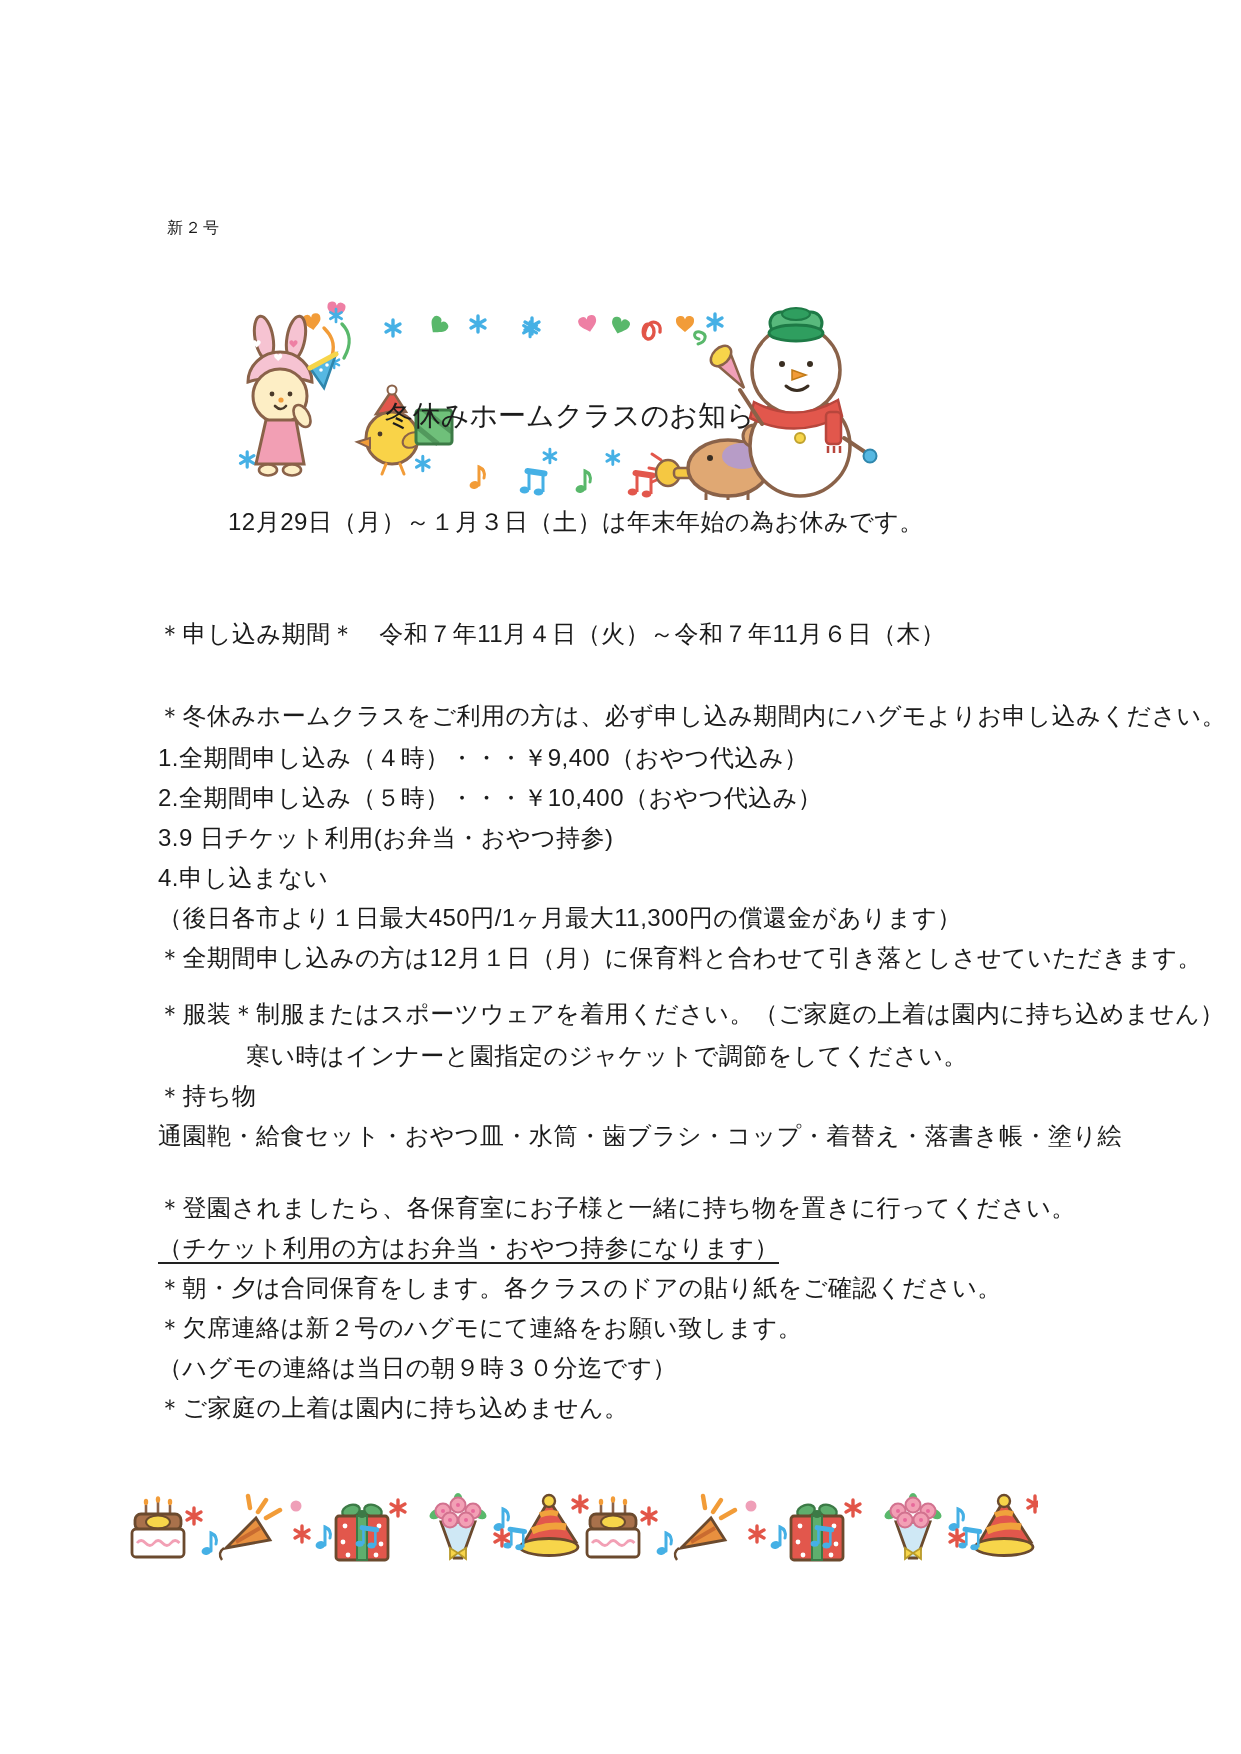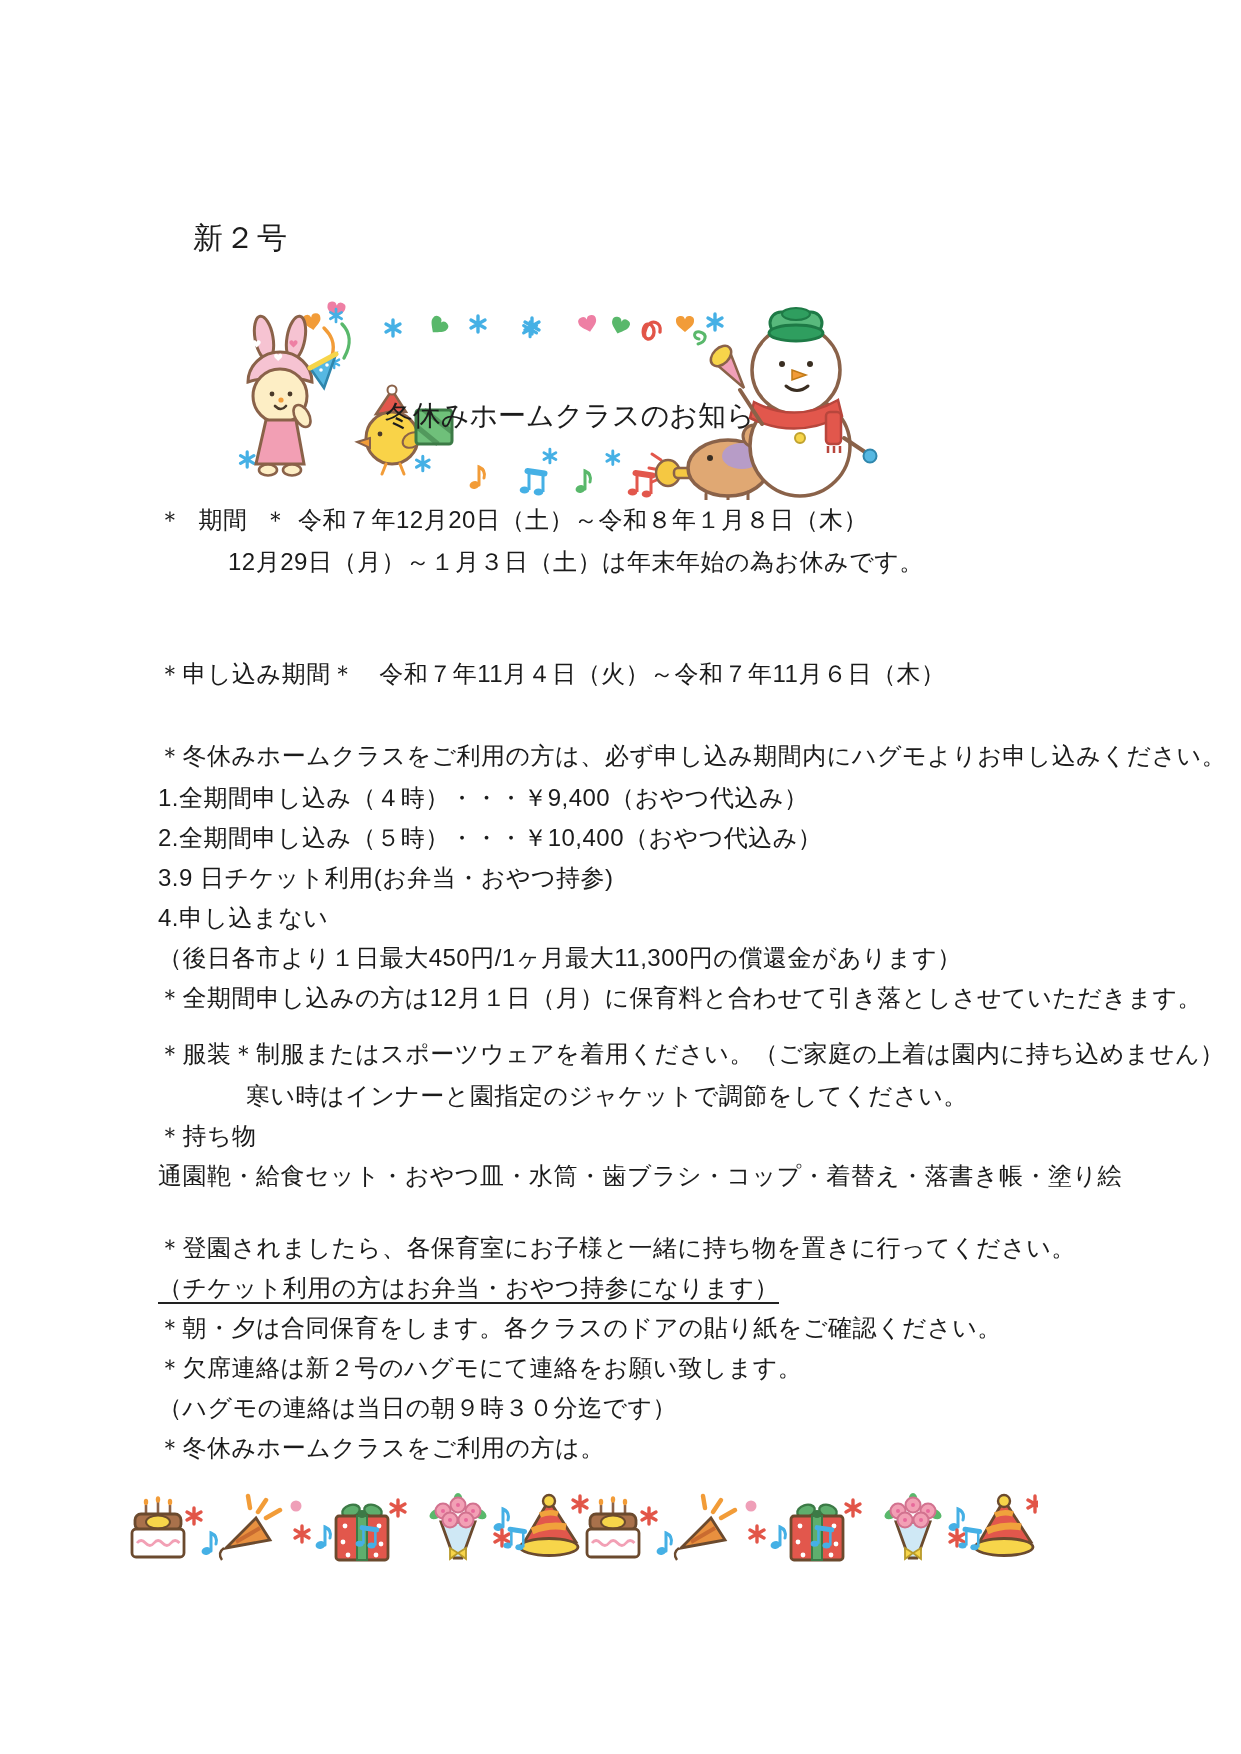--- a/index.html
+++ b/index.html
@@ -1,18 +1,18 @@
 <!DOCTYPE html>
 <html lang="ja"><head>
 <meta charset="utf-8">
 <style>
   html,body{margin:0;padding:0;background:#fff;}
   .page{position:relative;width:1241px;height:1754px;background:#ffffff;
         font-family:"Liberation Sans","DejaVu Sans",sans-serif;color:#1b1b1b;overflow:hidden;}
-  .issue{position:absolute;left:193px;top:218px;font-size:30px;letter-spacing:2px;}
+  .issue{position:absolute;left:167px;top:218px;font-size:16px;letter-spacing:2px;}
   .banner{position:absolute;left:232px;top:298px;width:650px;height:202px;}
   .banner svg{display:block;}
   .banner-title{font-family:"Liberation Sans","DejaVu Sans",sans-serif;font-size:28px;fill:#1c1c1c;}
   .content{position:absolute;left:158px;top:500px;width:1010px;font-size:24px;line-height:40px;
            letter-spacing:0.5px;white-space:nowrap;}
   .row{position:relative;}
   .g72{margin-top:72px}.g42{margin-top:42px}.g32{margin-top:32px}.g24{margin-top:16px}.g2{margin-top:2px}
   .indent-period{margin-left:70px}
   .indent-cloth{margin-left:88px}
   .indent-paren{}
@@ -150,23 +150,20 @@
         <ellipse cx="15" cy="50" rx="12" ry="8" fill="#f7d54a" stroke="#8a6249" stroke-width="2.5" transform="rotate(-45 15 50)"></ellipse>
         <path d="M138 132 L162 148" stroke="#8a6249" stroke-width="4" stroke-linecap="round"></path>
         <circle cx="164" cy="150" r="6.5" fill="#56b8e2" stroke="#2f86ac" stroke-width="2"></circle>
         <circle cx="94" cy="132" r="5" fill="#f7d54a" stroke="#c0a22e" stroke-width="2"></circle>
       </g>
     </svg>
   </div>
 
   <div class="content">
 
-    <div class="row">
-      <span>＊</span><span class="sp16"></span><span>期間</span><span class="sp16"></span><span>＊</span><span class="sp10"></span><span>令和７年12月20日（土）～令和８年１月８日（木）</span>
-    </div>
     <div class="row g2 indent-period">12月29日（月）～１月３日（土）は年末年始の為お休みです。</div>
 
     <div class="row g72">
       <span>＊申し込み期間＊</span><span class="sp24"></span><span>令和７年11月４日（火）～令和７年11月６日（木）</span>
     </div>
 
     <div class="row g42">＊冬休みホームクラスをご利用の方は、必ず申し込み期間内にハグモよりお申し込みください。</div>
     <div class="row g2">1.全期間申し込み（４時）・・・￥9,400（おやつ代込み）</div>
     <div class="row">2.全期間申し込み（５時）・・・￥10,400（おやつ代込み）</div>
     <div class="row">3.9 日チケット利用(お弁当・おやつ持参)</div>
@@ -178,21 +175,21 @@
     <div class="row g2 indent-cloth">寒い時はインナーと園指定のジャケットで調節をしてください。</div>
 
     <div class="row">＊持ち物</div>
     <div class="row">通園鞄・給食セット・おやつ皿・水筒・歯ブラシ・コップ・着替え・落書き帳・塗り絵</div>
     <div class="row g32">＊登園されましたら、各保育室にお子様と一緒に持ち物を置きに行ってください。</div>
 
     <div class="row indent-paren"><span class="underline">（チケット利用の方はお弁当・おやつ持参になります）</span></div>
     <div class="row">＊朝・夕は合同保育をします。各クラスのドアの貼り紙をご確認ください。</div>
     <div class="row">＊欠席連絡は新２号のハグモにて連絡をお願い致します。</div>
     <div class="row indent-paren">（ハグモの連絡は当日の朝９時３０分迄です）</div>
-    <div class="row">＊冬休みホームクラスをご利用の方は。</div>
+    <div class="row">＊ご家庭の上着は園内に持ち込めません。</div>
   </div>
 
   <div class="footer-strip">
     <svg width="910" height="82" viewBox="0 0 910 82" xmlns="http://www.w3.org/2000/svg">
       <defs>
         <g id="ast2">
             <path d="M0 -8 V8 M-7 -4 L7 4 M-7 4 L7 -4" stroke="currentColor" stroke-width="3.4" stroke-linecap="round" fill="none"></path>
           </g>
         <g id="n1b">
             <ellipse cx="4.5" cy="21" rx="5" ry="3.8" fill="currentColor" transform="rotate(-15 4.5 21)"></ellipse>

